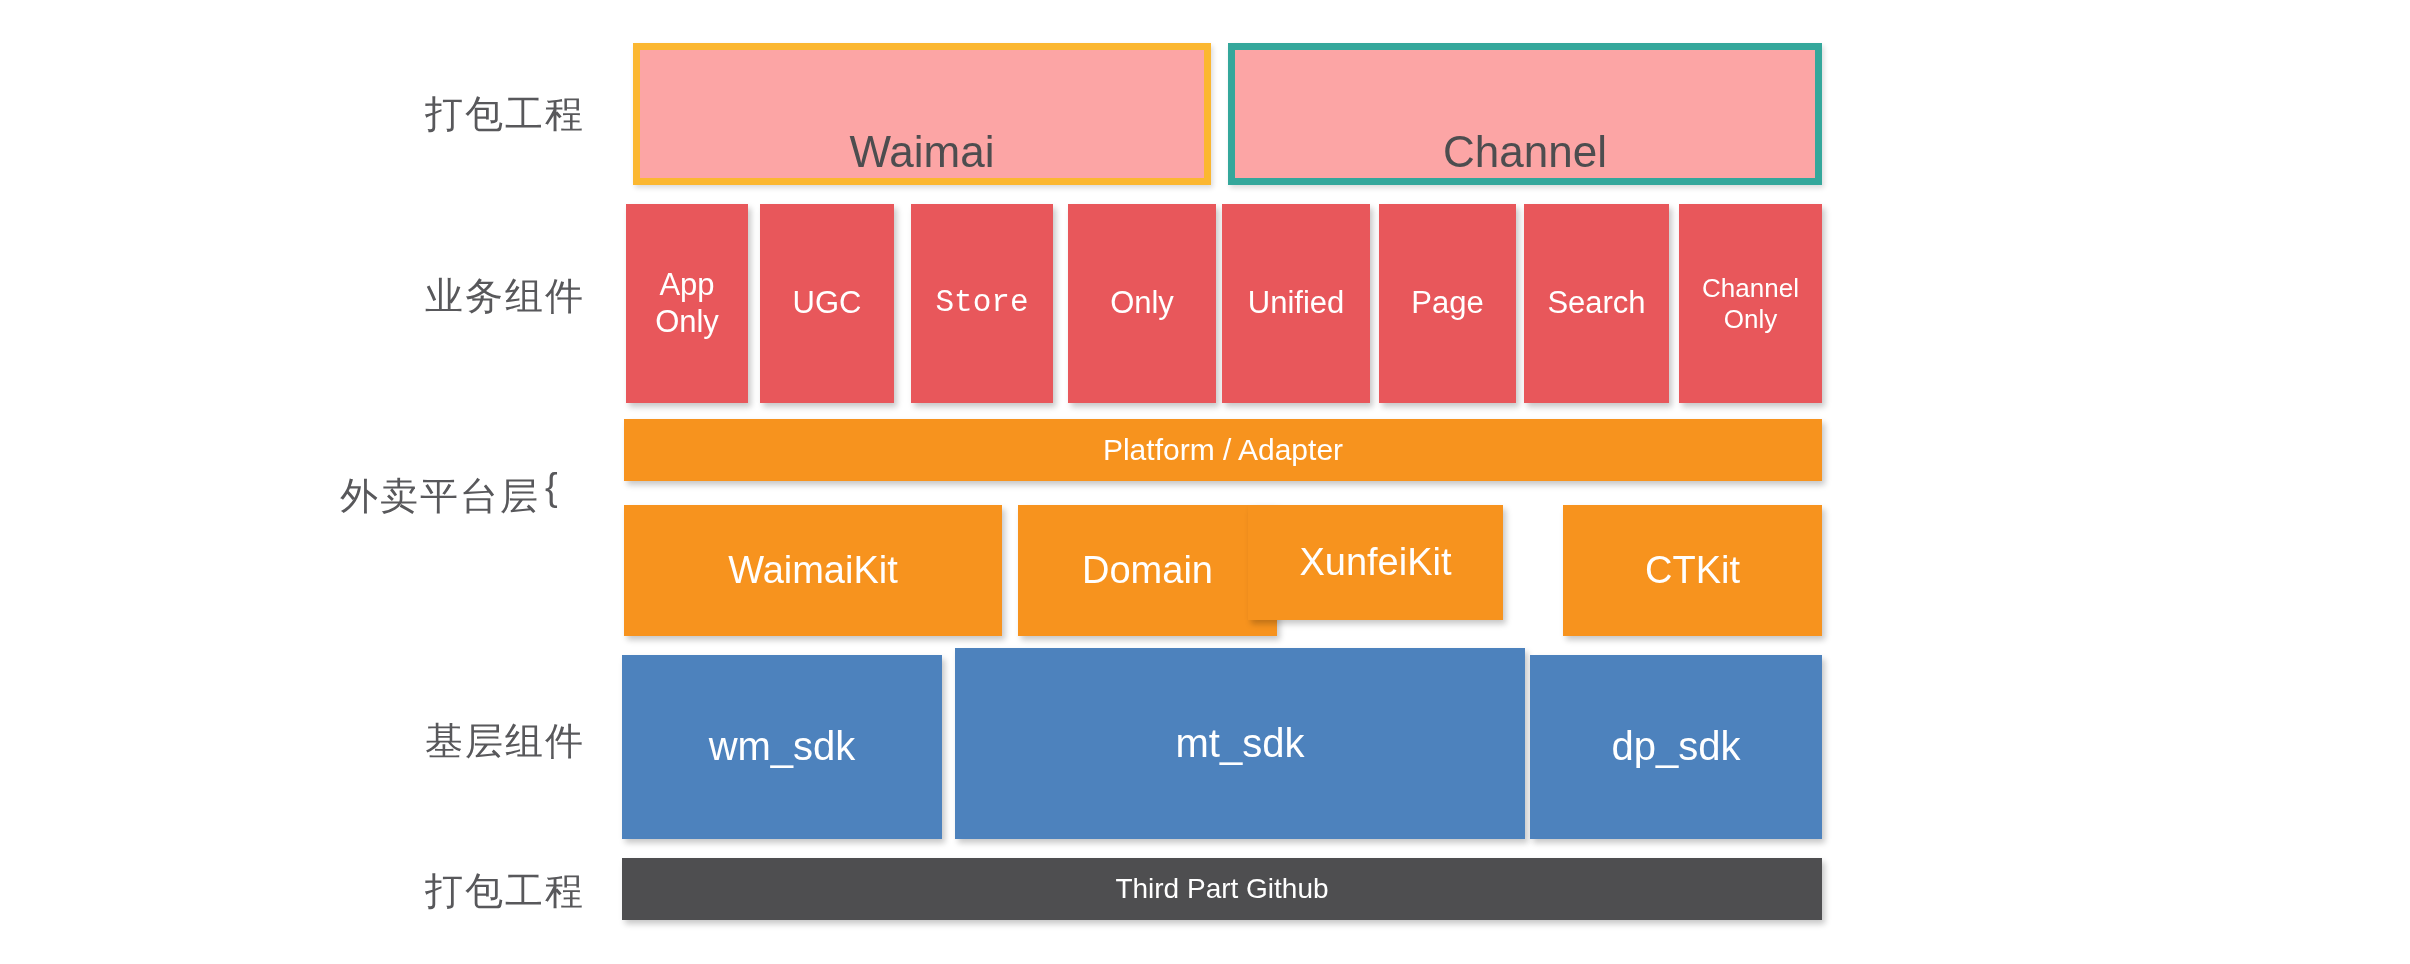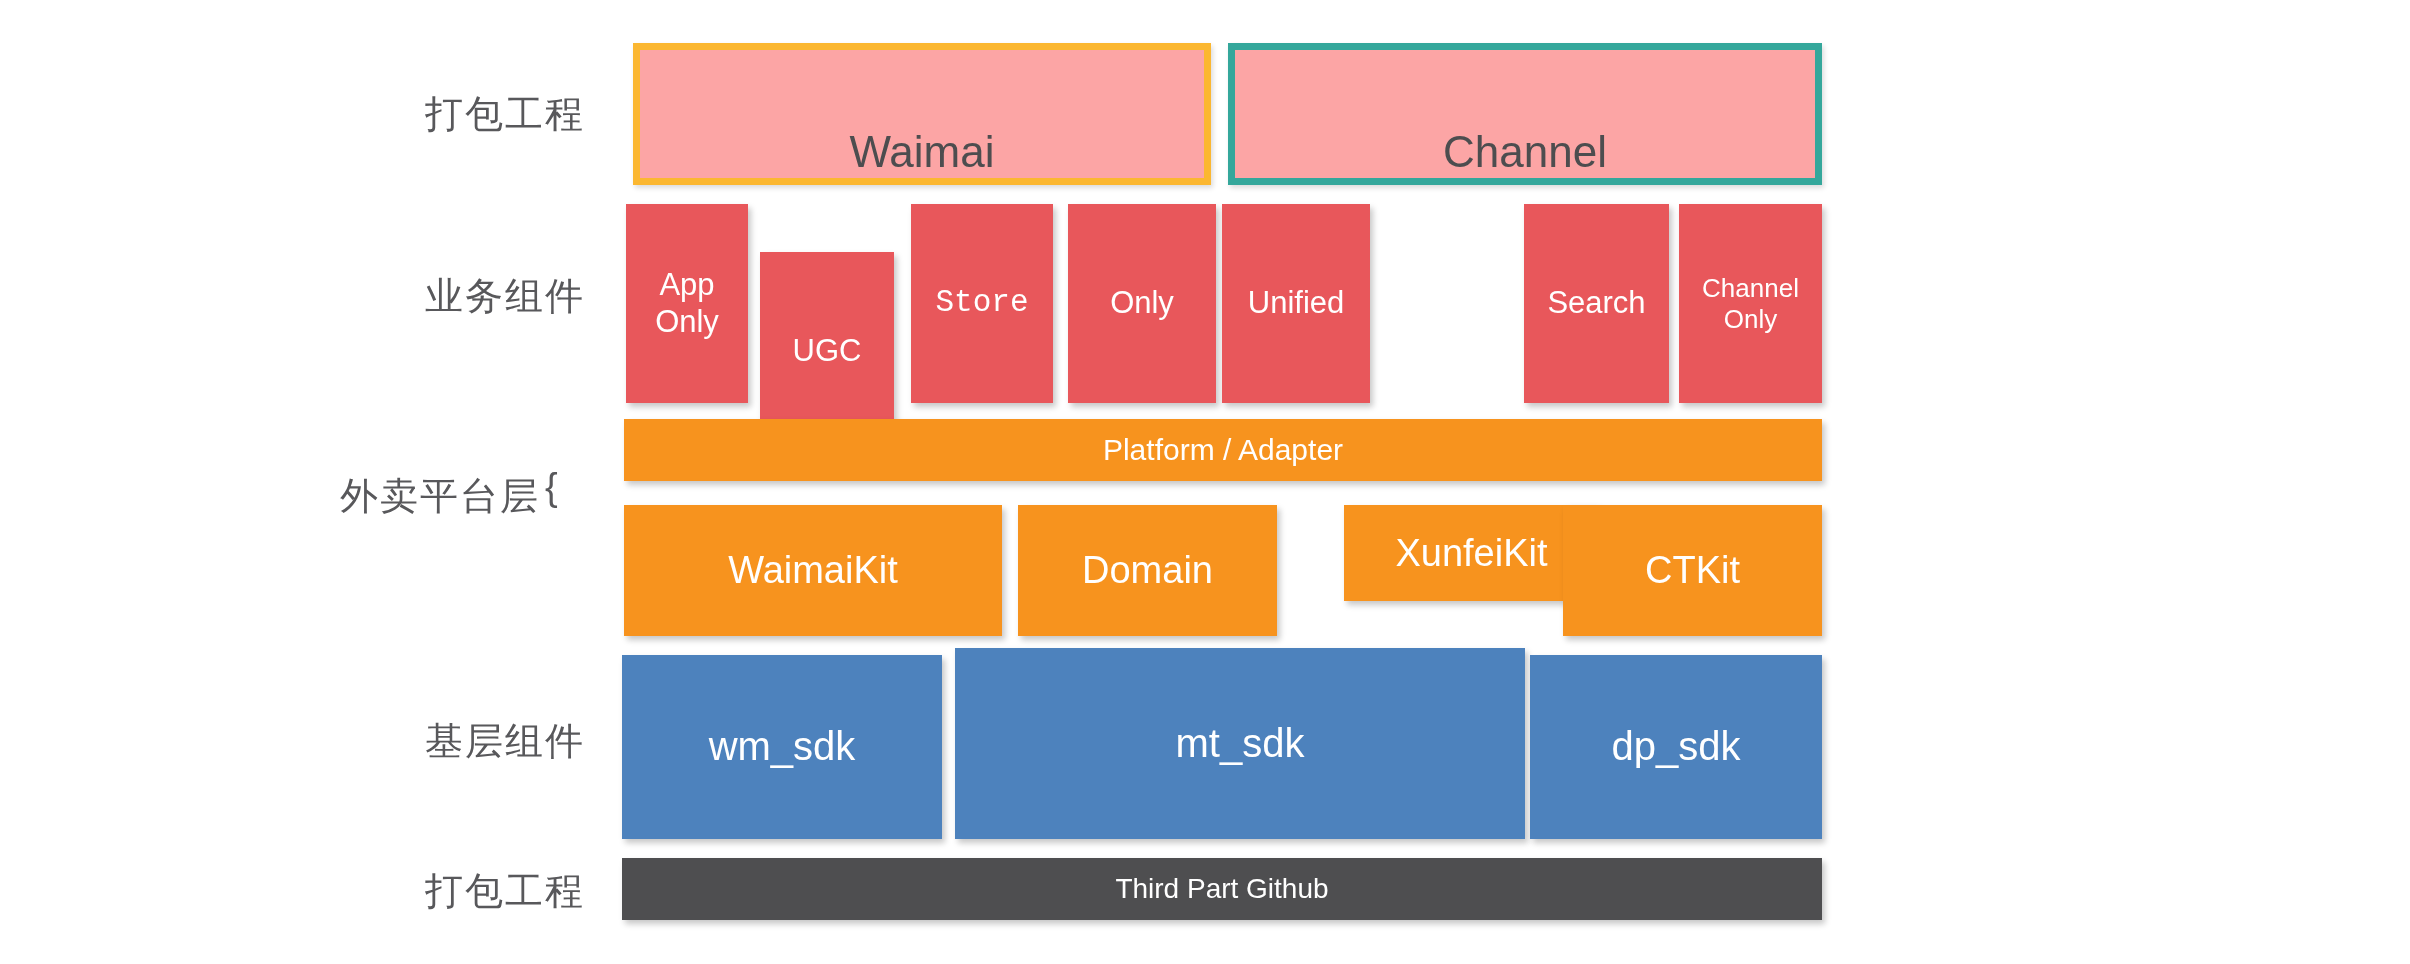--- a/index.html
+++ b/index.html
@@ -95,36 +95,39 @@
 
   <div class="box outline teal fs-packaging" style="left:1228px; top:43px; width:594px; height:142px;">
     <span>Channel</span>
   </div>
 
   <div class="box red fs-biz" style="left:626px; top:204px; width:122px; height:199px; flex-direction:column;">
     <span>App</span>
     <span>Only</span>
   </div>
 
-  <div class="box red fs-biz" style="left:760px; top:204px; width:134px; height:199px;margin-top:48px;">
+  <div class="box red fs-biz" style="left:760px; top:204px; width:134px; height:199px;">
     <span>UGC</span>
   </div>
 
   <div class="box red fs-biz" style="left:911px; top:204px; width:142px; height:199px;font-family:Liberation Mono, monospace;">
     <span>Store</span>
   </div>
 
   <div class="box red fs-biz" style="left:1068px; top:204px; width:148px; height:199px;">
     <span>Only</span>
   </div>
 
   <div class="box red fs-biz" style="left:1222px; top:204px; width:148px; height:199px;">
     <span>Unified</span>
   </div>
 
+  <div class="box red fs-biz" style="left:1379px; top:204px; width:137px; height:199px;">
+    <span>Page</span>
+  </div>
 
   <div class="box red fs-biz" style="left:1524px; top:204px; width:145px; height:199px;">
     <span>Search</span>
   </div>
 
   <div class="box red fs-biz-sm" style="left:1679px; top:204px; width:143px; height:199px; flex-direction:column;">
     <span>Channel</span>
     <span>Only</span>
   </div>
 
@@ -133,21 +136,21 @@
   </div>
 
   <div class="box orange fs-kit" style="left:624px; top:505px; width:378px; height:131px;">
     <span>WaimaiKit</span>
   </div>
 
   <div class="box orange fs-kit" style="left:1018px; top:505px; width:259px; height:131px;">
     <span>Domain</span>
   </div>
 
-  <div class="box orange fs-kit" style="left:1344px; top:505px; width:255px; height:96px;">
+  <div class="box orange fs-kit" style="left:1248px; top:505px; width:255px; height:115px;">
     <span>XunfeiKit</span>
   </div>
 
   <div class="box orange fs-kit" style="left:1563px; top:505px; width:259px; height:131px;">
     <span>CTKit</span>
   </div>
 
   <div class="box blue fs-sdk" style="left:622px; top:655px; width:320px; height:184px;">
     <span>wm_sdk</span>
   </div>

